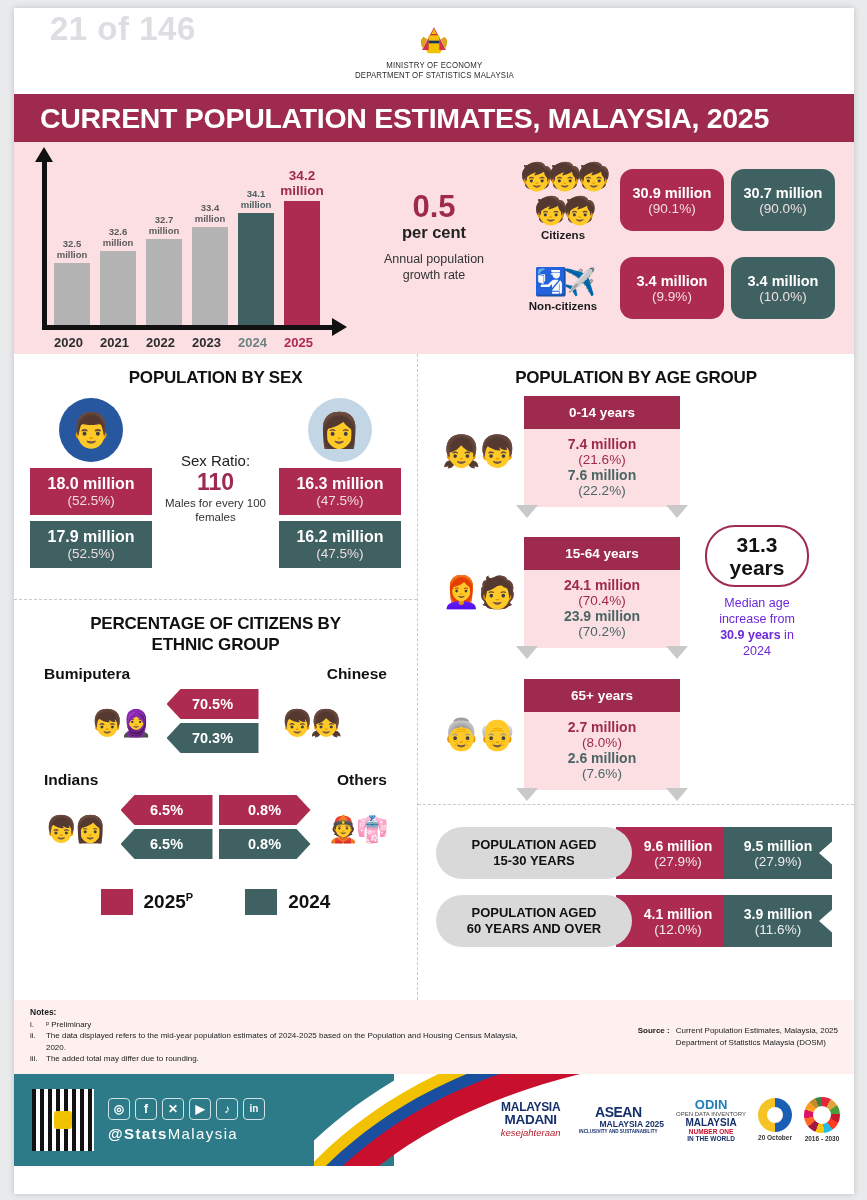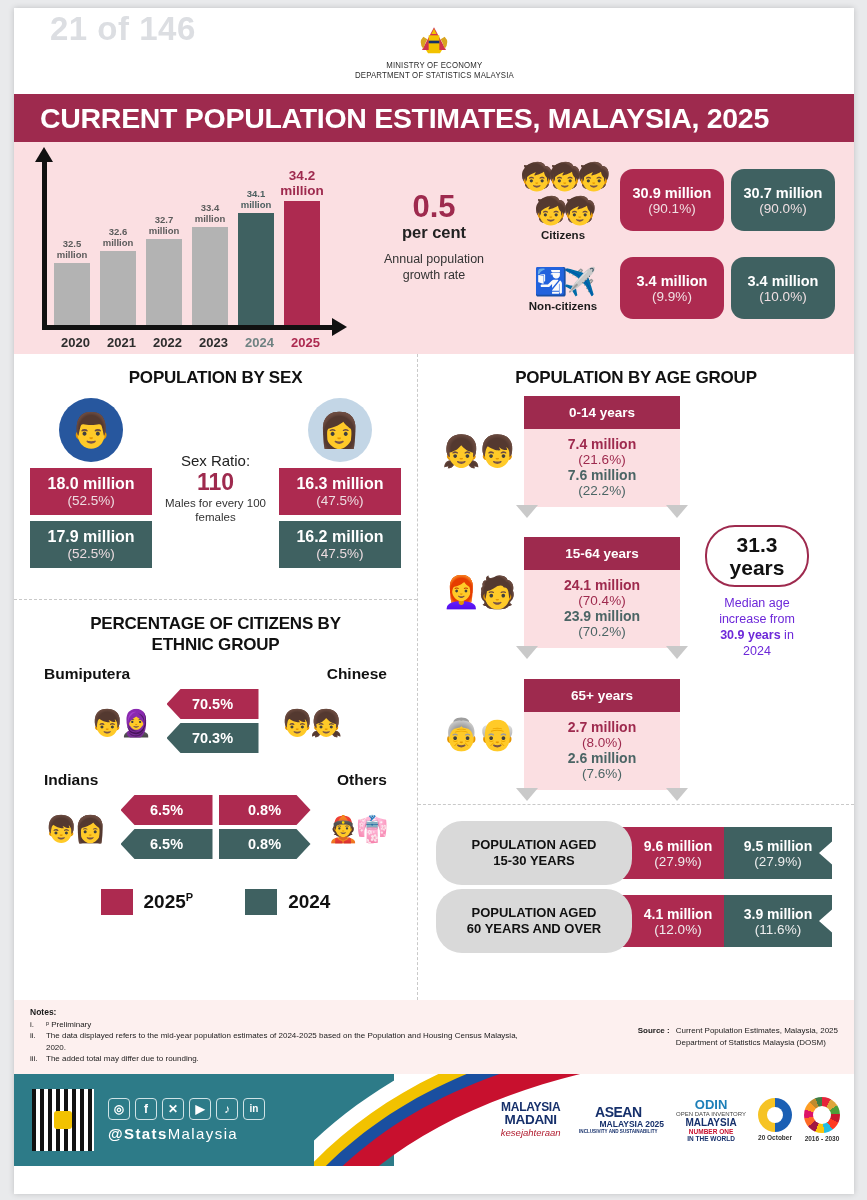--- a/index.html
+++ b/index.html
@@ -39,21 +39,21 @@
 
   .bars{ position:absolute; left:40px; bottom:29px; width:290px; height:150px; display:flex; align-items:flex-end; gap:10px; }
   .barcol{ width:36px; display:flex; flex-direction:column; align-items:center; }
   .barlabel{ font-size:9.5px; font-weight:bold; line-height:11px; text-align:center; color:#5b5b5b; margin-bottom:3px; }
   .barlabel.big{ font-size:13.5px; line-height:15px; color:#9e2a4e; }
   .barlabel.teal{ color:#4b5f5f; }
   .bar{ width:36px; background:#b3b3b3; }
   .bar.teal{ background:#3f6161; }
   .bar.crim{ background:#ad2a50; }
   .years{ position:absolute; left:40px; bottom:4px; width:290px; display:flex; gap:10px; }
-  .yr{ width:36px; text-align:right; font-size:13px; font-weight:bold; color:#2d2d2d; }
+  .yr{ width:36px; text-align:left; font-size:13px; font-weight:bold; color:#2d2d2d; }
   .yr.t{ color:#6f8282; } .yr.c{ color:#ad2a50; }
 
   .growth{ width:150px; padding-top:48px; text-align:center; }
   .growth .num{ font-size:31px; font-weight:bold; color:#9e2a4e; line-height:33px; }
   .growth .pc{ font-size:16.5px; font-weight:bold; color:#222; line-height:19px; }
   .growth .desc{ font-size:12.5px; color:#333; line-height:16px; margin-top:9px; }
 
   .cit{ flex:1; padding:14px 14px 0 4px; }
   .citrow{ display:flex; align-items:center; height:88px; }
   .citicon{ width:100px; text-align:center; }
@@ -124,21 +124,21 @@
   .agev.t{ color:#4b6565; } .agep.t{ color:#4b6565; }
   .median{ width:150px; text-align:center; padding-left:4px; }
   .medpill{ border:2.5px solid #9e2a4e; border-radius:30px; padding:6px 4px; width:104px; margin:0 auto; }
   .medpill .n{ font-size:21px; font-weight:bold; color:#111; line-height:23px; }
   .medtxt{ font-size:12.5px; color:#6d28d9; line-height:16px; margin-top:8px; }
   .medtxt b{ font-weight:bold; }
 
   
   .agedsec{ padding:22px 14px 0 18px; }
   .agedrow{ display:flex; align-items:center; height:52px; margin-bottom:16px; }
-  .agedlabel{ width:196px; height:64px; background:#d9d9d9; border-radius:26px;
+  .agedlabel{ width:196px; height:52px; background:#d9d9d9; border-radius:26px;
               display:flex; flex-direction:column; align-items:center; justify-content:center;
               font-size:13px; font-weight:bold; color:#111; line-height:16px; z-index:2;}
   .agedval{ height:52px; display:flex; flex-direction:column; align-items:center; justify-content:center;
             color:#fff; width:108px; }
   .agedval .v{ font-size:14px; font-weight:bold; }
   .agedval .p{ font-size:13.5px; color:#eee; }
   .agedval.crim{ background:#ad2a50; margin-left:-16px; padding-left:16px;
      clip-path:polygon(0 0,100% 0,100% 100%,0 100%,0 72%, 14px 50%, 0 28%); }
   .agedval.teal{ background:#3f6161;
      clip-path:polygon(0 0,100% 0,100% 28%,calc(100% - 13px) 50%,100% 72%,100% 100%,0 100%); }

